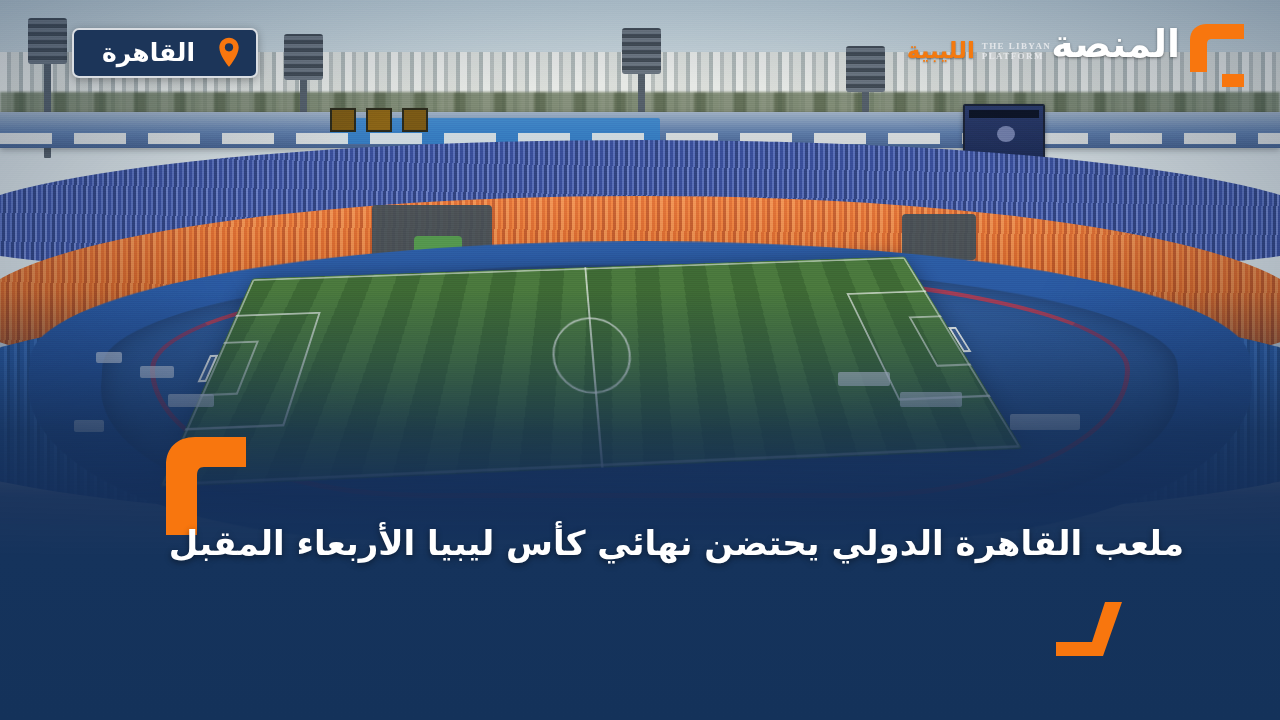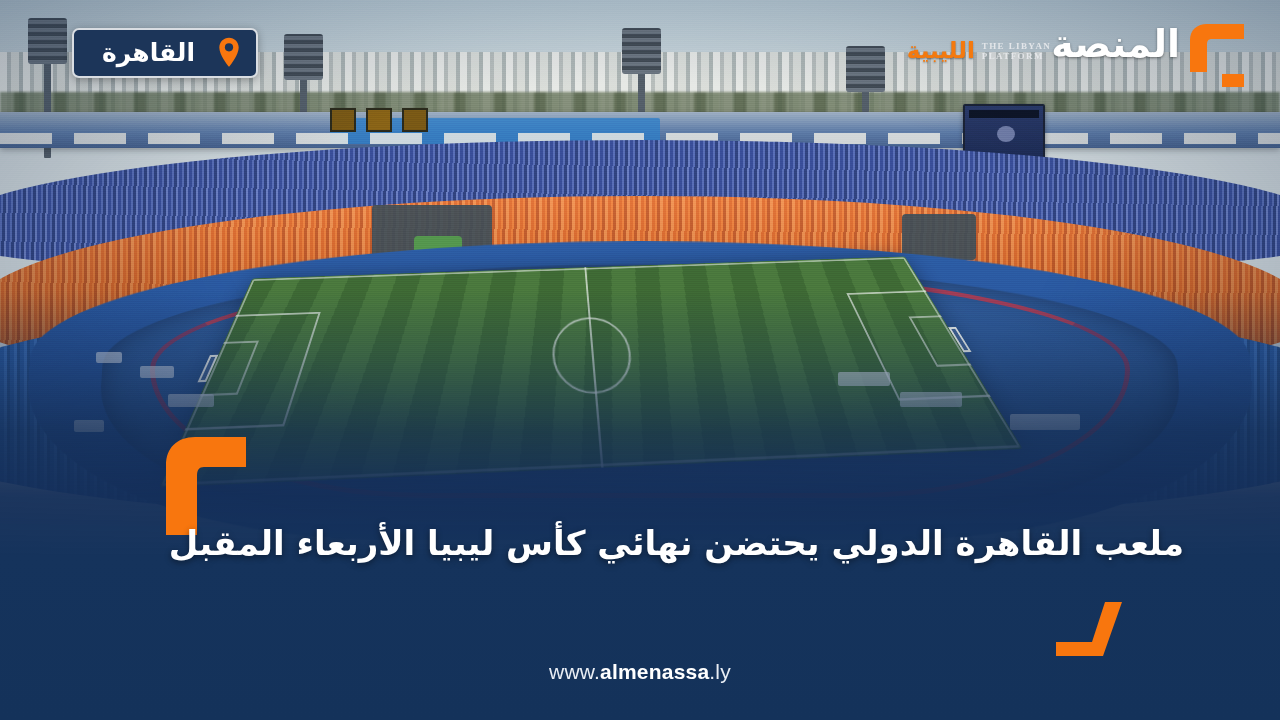--- a/index.html
+++ b/index.html
@@ -437,15 +437,14 @@
   </span>
 
   <span class="hook-small">
     <svg width="66" height="54" viewBox="0 0 66 54" aria-hidden="true">
       <path d="M66 0 L49 0 L36 40 L0 40 L0 54 L47 54 Z" fill="#F8760E"></path>
     </svg>
   </span>
 
   <h1 class="headline">ملعب القاهرة الدولي يحتضن نهائي كأس ليبيا الأربعاء المقبل</h1>
 
-  <div class="site"><span>www.</span><b>almenassa</b><span>.ly</span></div>
 
 </div>
 
 </body></html>

